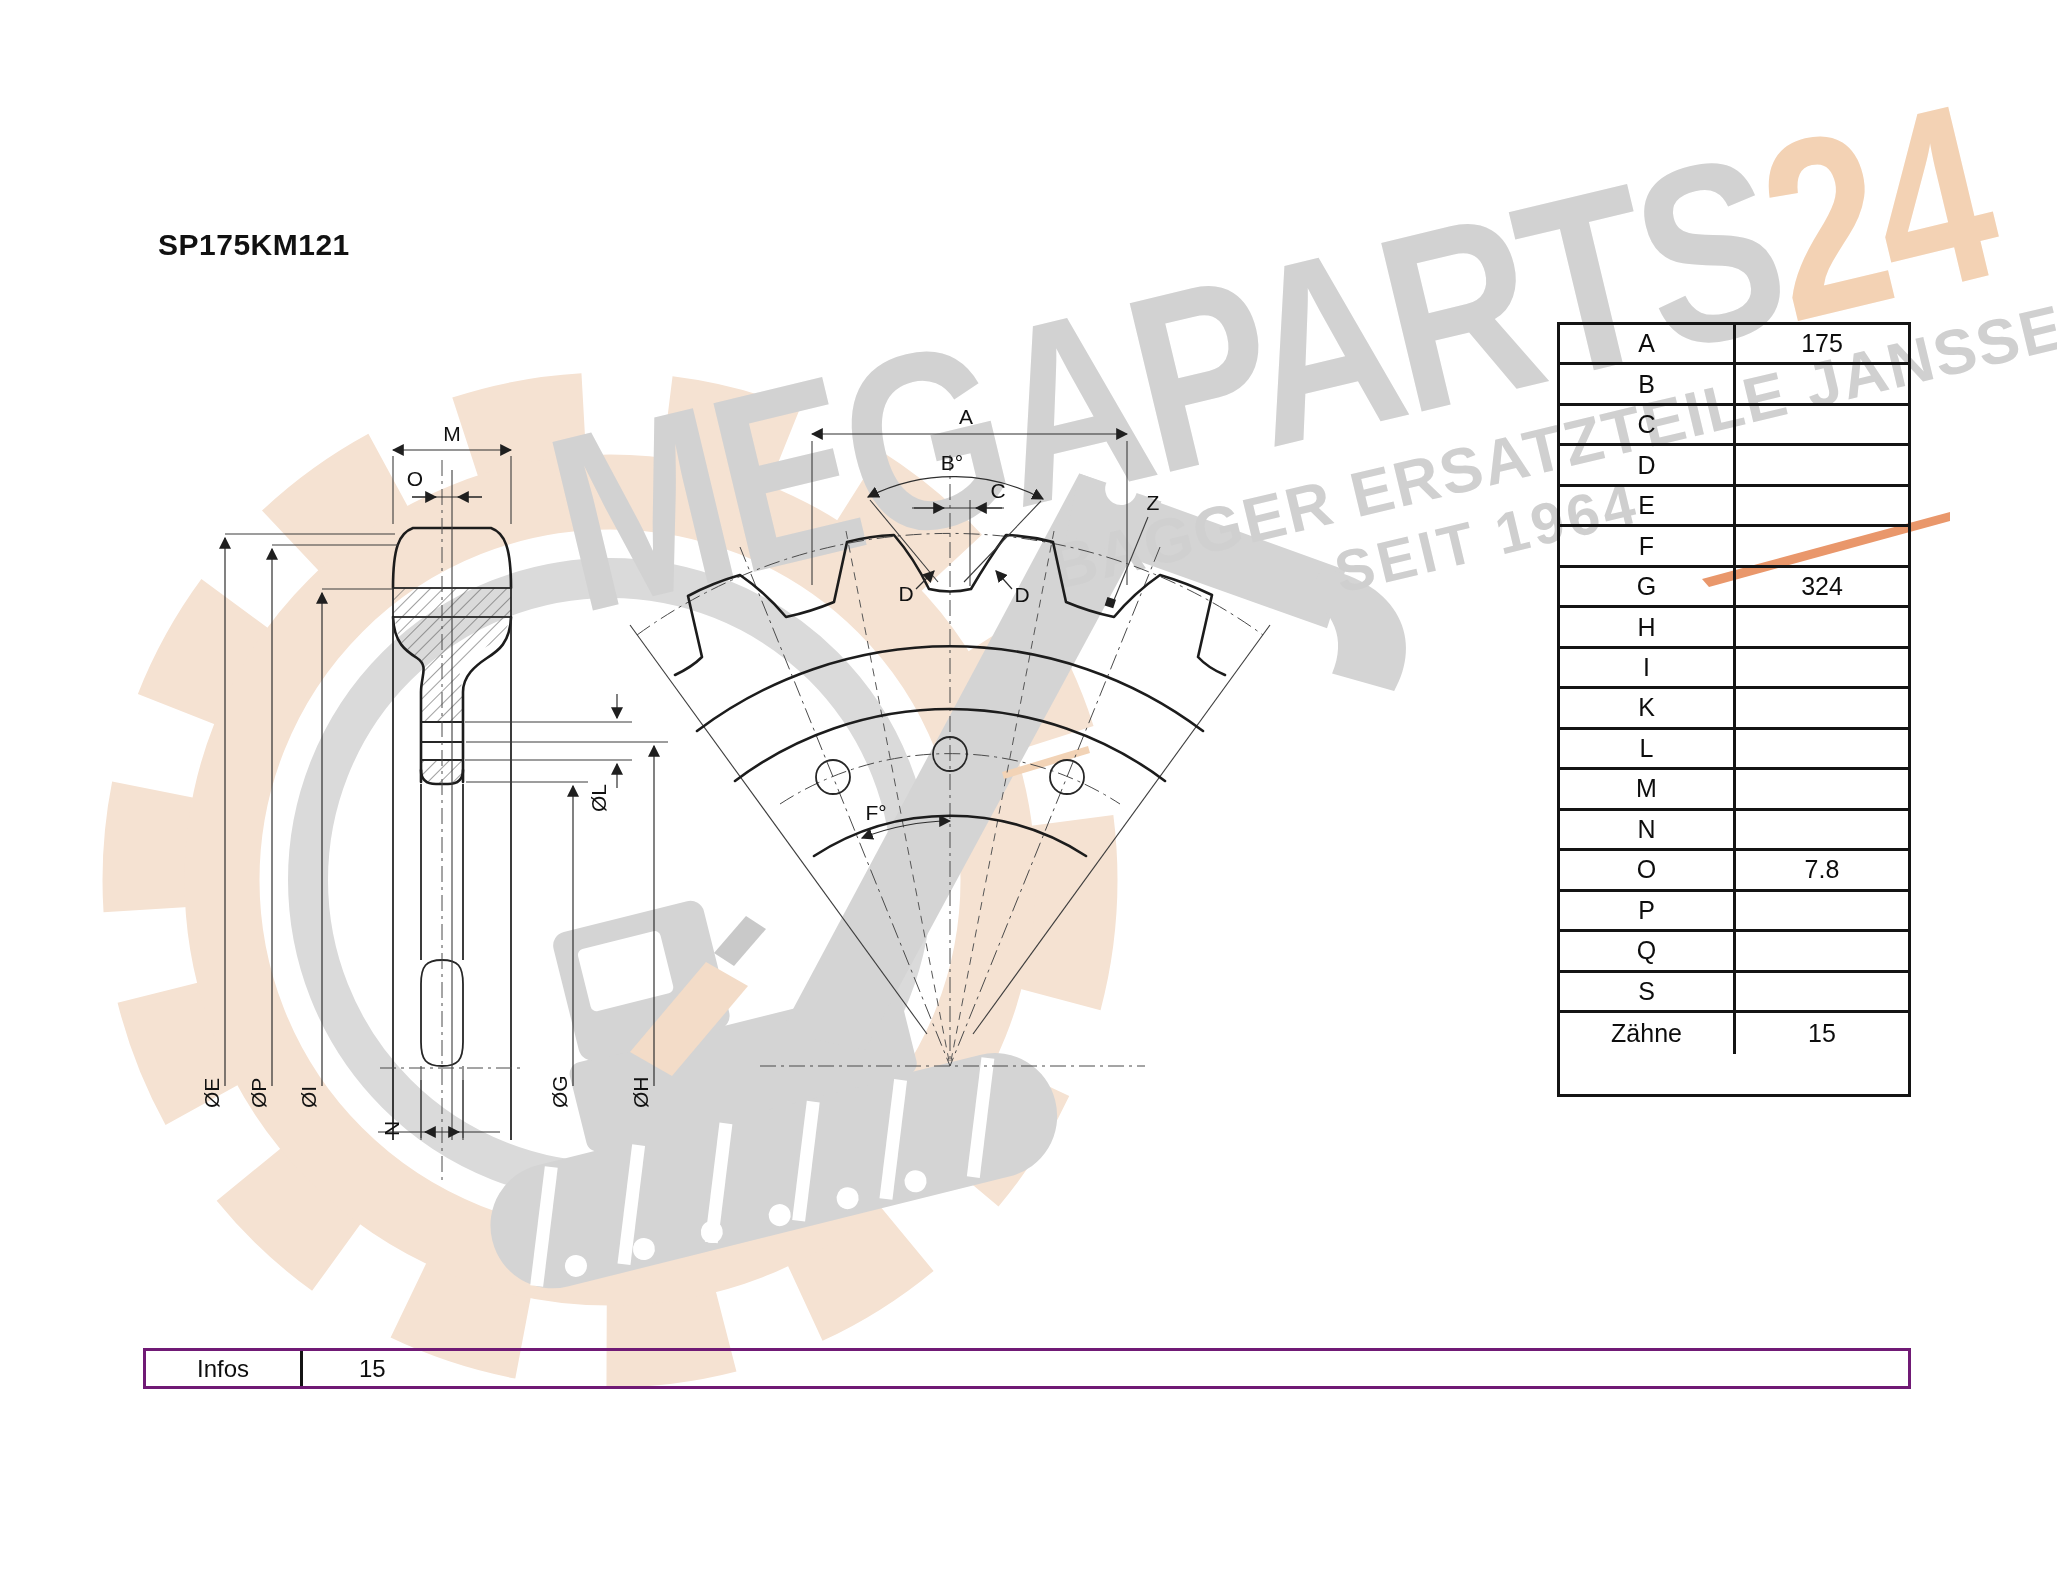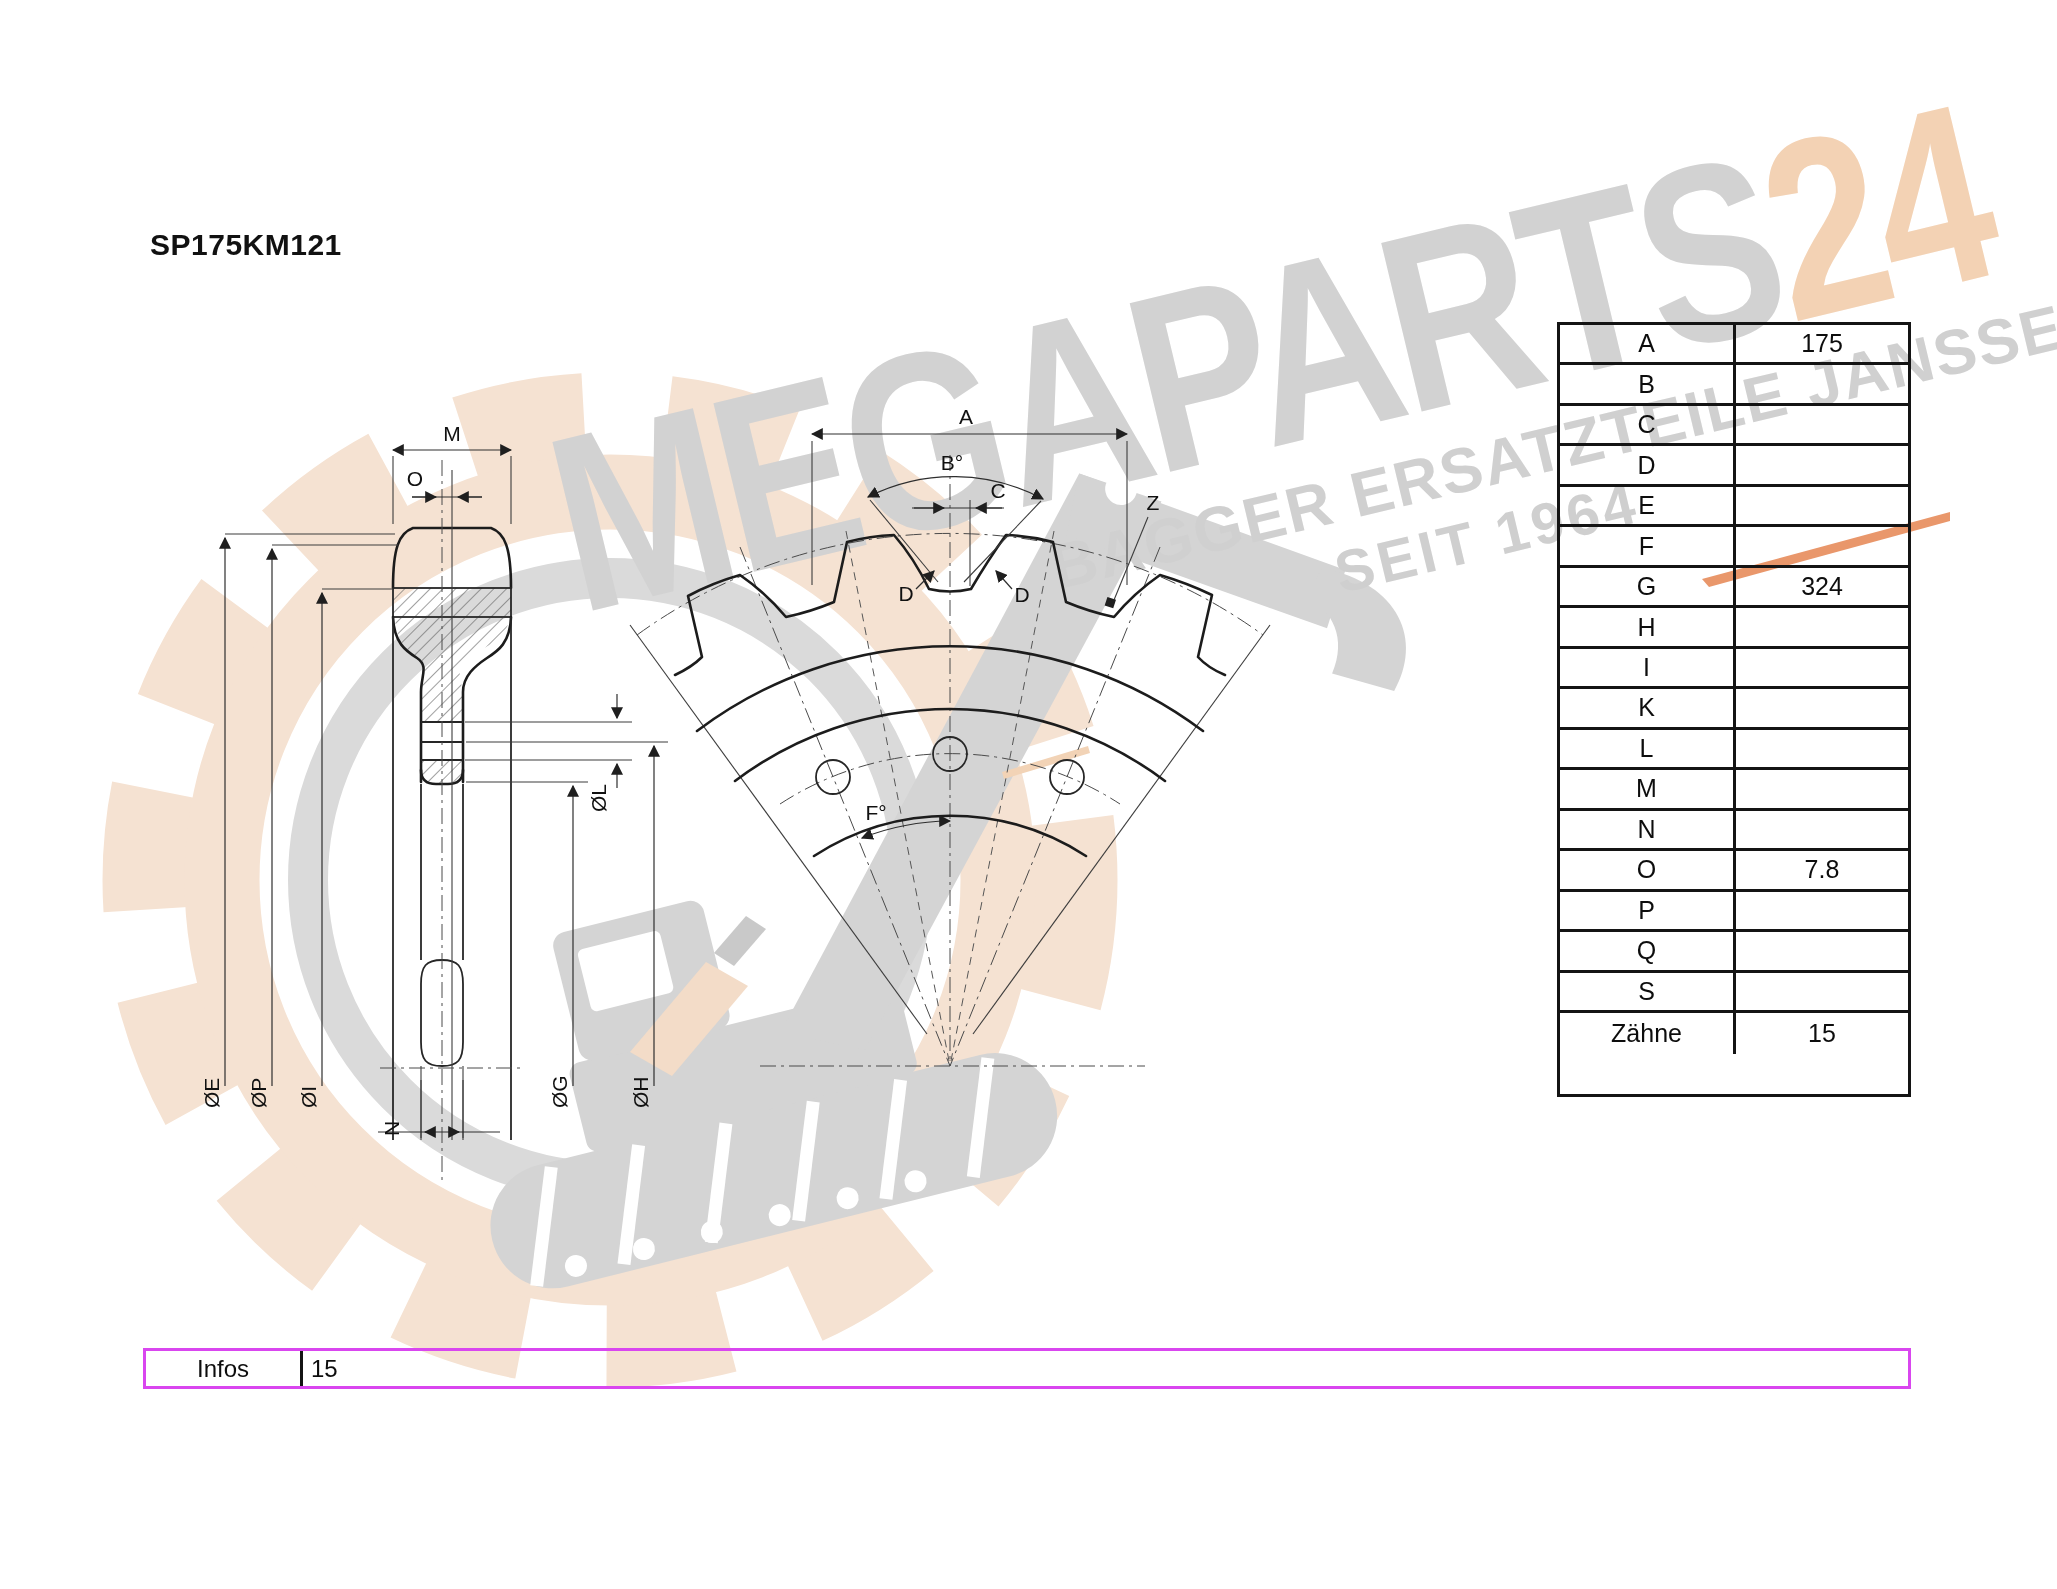--- a/index.html
+++ b/index.html
@@ -13,21 +13,21 @@
            transform:rotate(-13.5deg);transform-origin:0 60%;}
   .wm-line1{font-size:252px;font-weight:800;line-height:.88;letter-spacing:-8px;
             color:#d2d2d2;white-space:nowrap;transform:scaleX(.82);transform-origin:left center;}
   .wm-line1 .suffix{color:#f3d2b4;}
   .wm-line2{font-size:63px;font-weight:700;color:#d0d0d0;letter-spacing:2px;
             margin:6px 0 0 470px;white-space:nowrap;}
   .wm-line3{font-size:58px;font-weight:700;color:#cfcfcf;letter-spacing:4px;
             margin:2px 0 0 745px;white-space:nowrap;}
 
   
-  .title{position:absolute;left:150px;top:228px;z-index:3;margin:0;
+  .title{position:absolute;left:158px;top:228px;z-index:3;margin:0;
          font-size:30px;font-weight:700;color:#111;letter-spacing:.5px;}
 
   
   .drawing{position:absolute;inset:0;z-index:2;}
   .heavy{fill:none;stroke:#1c1c1c;stroke-width:2.6;stroke-linecap:round;stroke-linejoin:round;}
   .med{fill:none;stroke:#262626;stroke-width:1.8;}
   .thin{fill:none;stroke:#3c3c3c;stroke-width:1.1;}
   .cl{fill:none;stroke:#4a4a4a;stroke-width:1;stroke-dasharray:16 5 3 5;}
   .dash{fill:none;stroke:#565656;stroke-width:1;stroke-dasharray:8 6;}
   .dimln{fill:none;stroke:#2e2e2e;stroke-width:1.2;}
@@ -38,22 +38,22 @@
               display:grid;grid-template-rows:repeat(19,1fr);
               border:3px solid #141414;box-sizing:border-box;background:transparent;}
   .spec-row{display:grid;grid-template-columns:176px 1fr;border-bottom:3px solid #141414;}
   .spec-row:last-child{border-bottom:none;}
   .spec-cell{display:flex;align-items:center;justify-content:center;
              font-size:25px;color:#0d0d0d;}
   .spec-cell.key{border-right:3px solid #141414;}
 
   
   .infos{position:absolute;left:143px;top:1348px;width:1768px;height:41px;z-index:3;
-         display:grid;grid-template-columns:157px 1fr;border:3px solid #d946ef;
-         box-sizing:border-box;background:transparent;}
+         display:grid;grid-template-columns:157px 1fr;border:3px solid #701a75;
+         box-sizing:border-box;background:transparent;gap:48px;}
   .infos .key{display:flex;align-items:center;justify-content:center;
               font-size:24px;color:#0d0d0d;border-right:3px solid #141414;}
   .infos .val{display:flex;align-items:center;justify-content:flex-start;
               padding-left:8px;font-size:24px;color:#0d0d0d;}
 </style>
 </head>
 <body>
 
 <div class="page">
 

